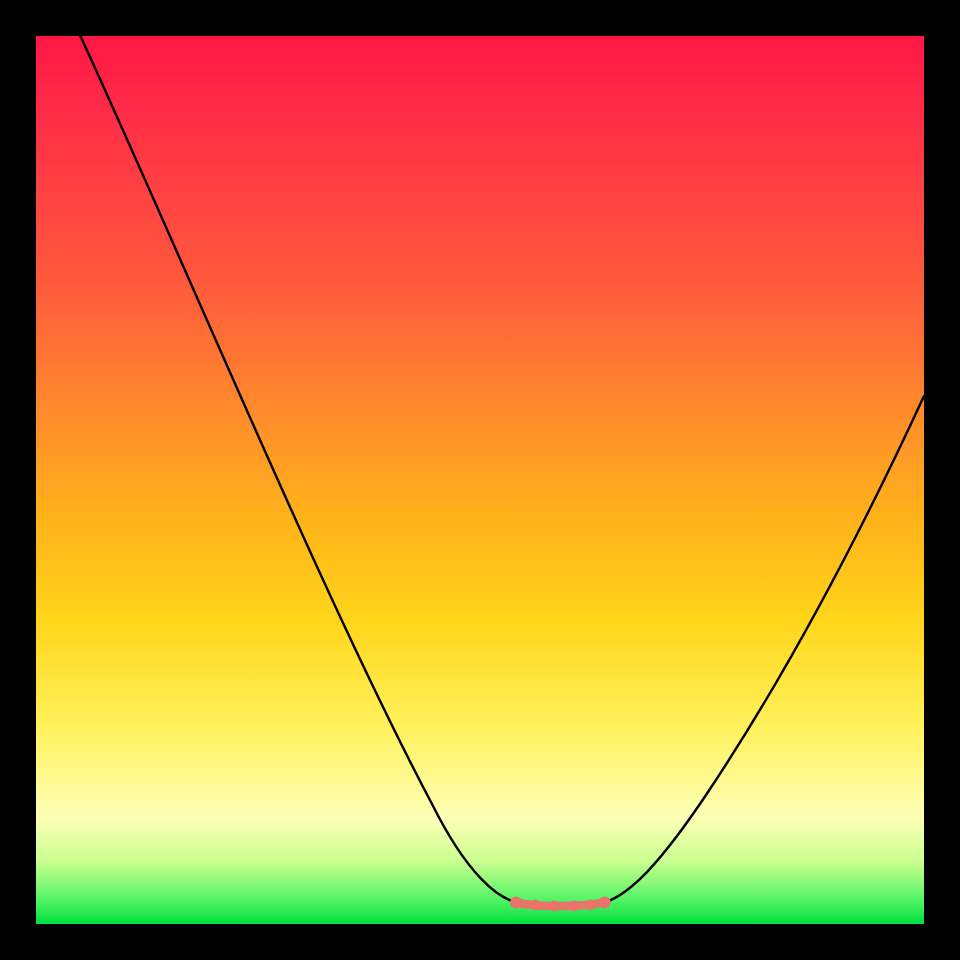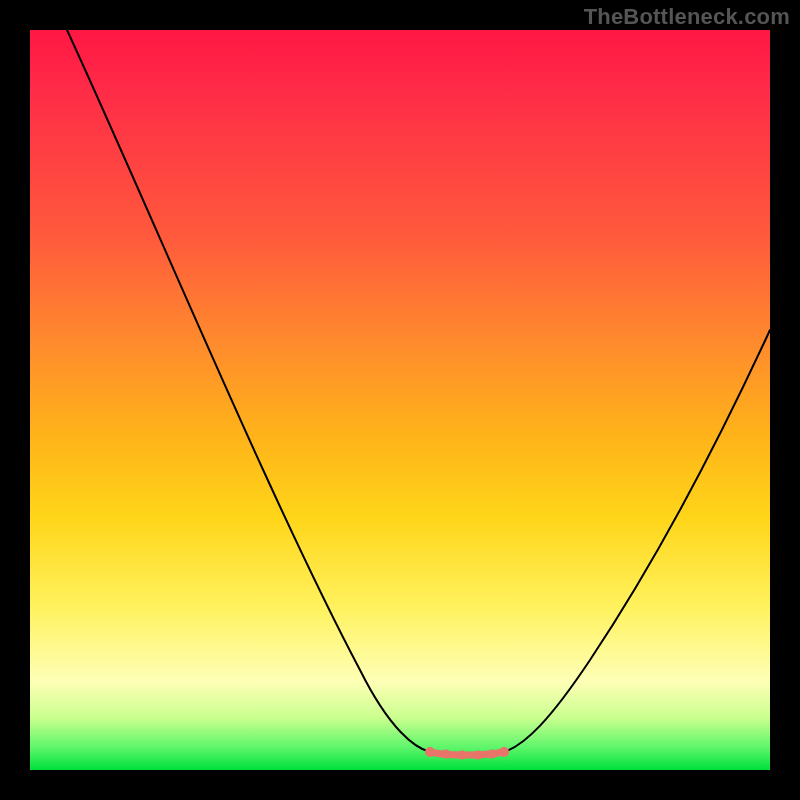--- a/index.html
+++ b/index.html
@@ -73,21 +73,20 @@
     stroke-width: 7;
     stroke-linecap: round;
     fill: none;
   }
 </style>
 </head>
 <body>
 
 <div class="frame">
 
-  <div class="watermark">TheBottleneck.com</div>
 
   <div class="plot-area">
     <svg viewBox="0 0 740 740">
 
       <path class="curve" d="M 37 0
                C 120 180, 240 470, 330 640
                C 360 700, 385 718, 400 722"></path>
 
       <path class="curve" d="M 400 722
                C 415 726, 455 726, 474 722"></path>

